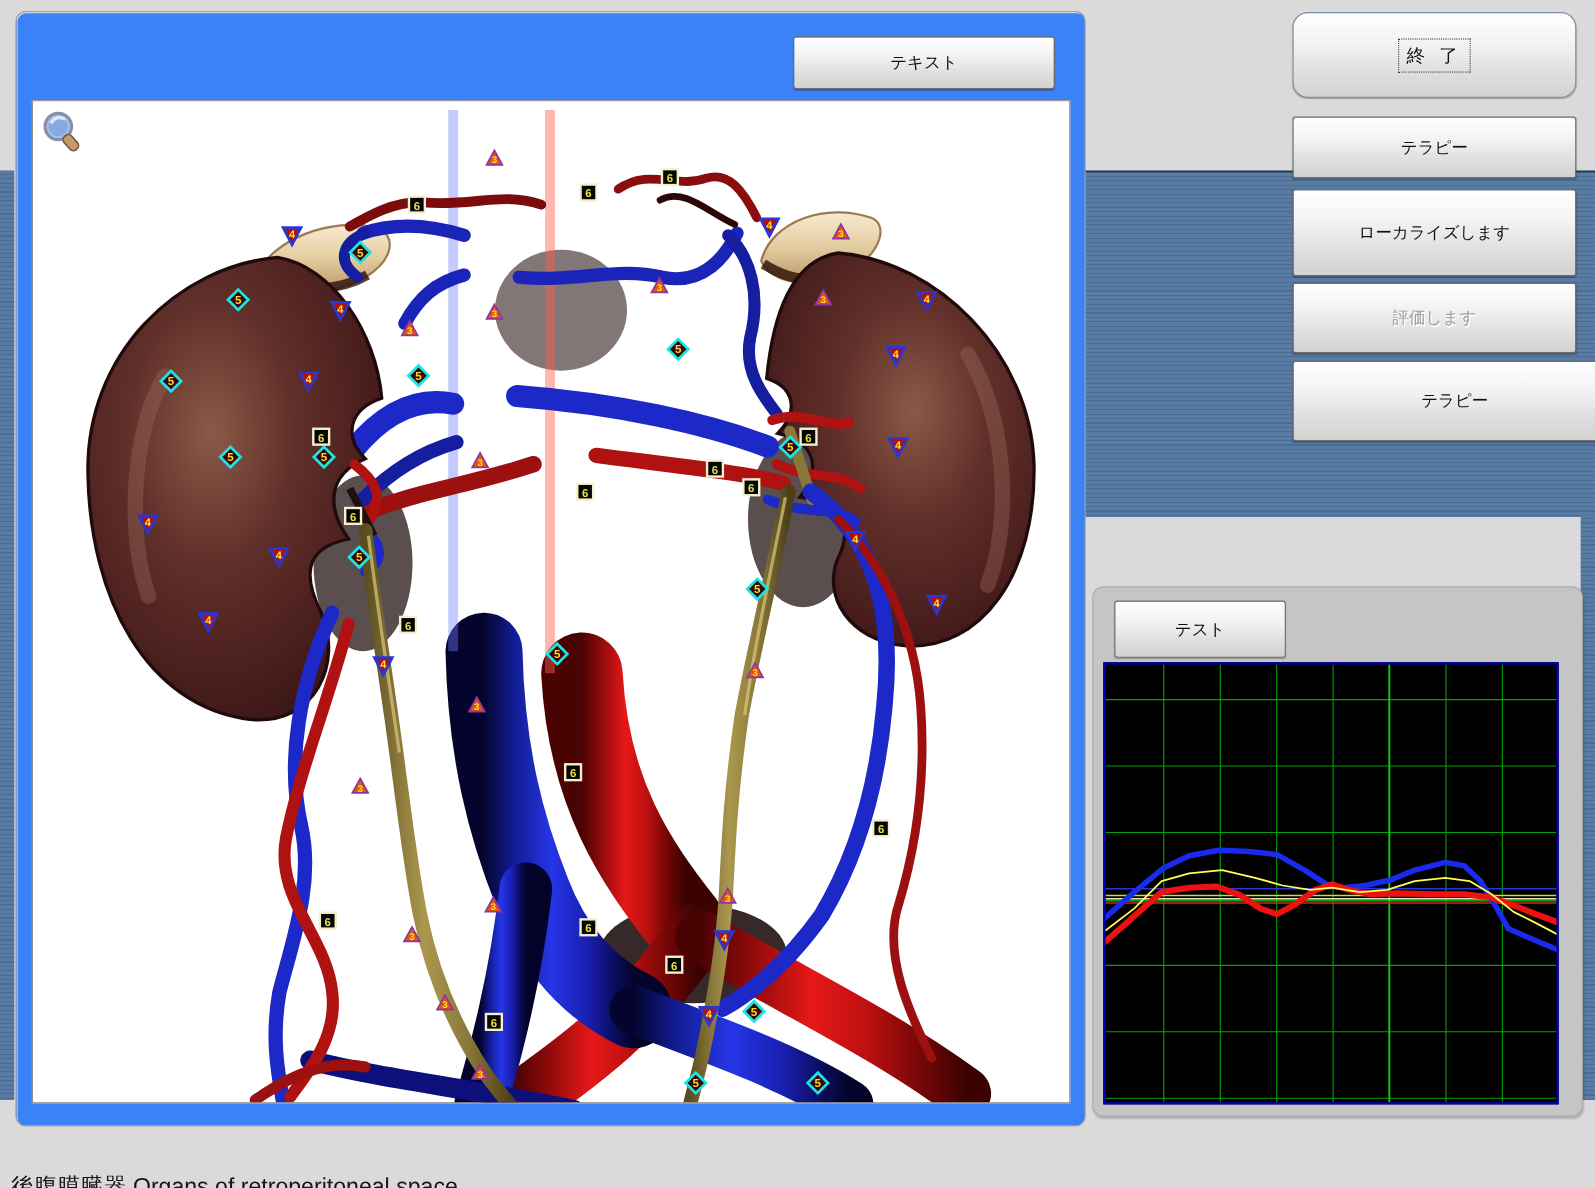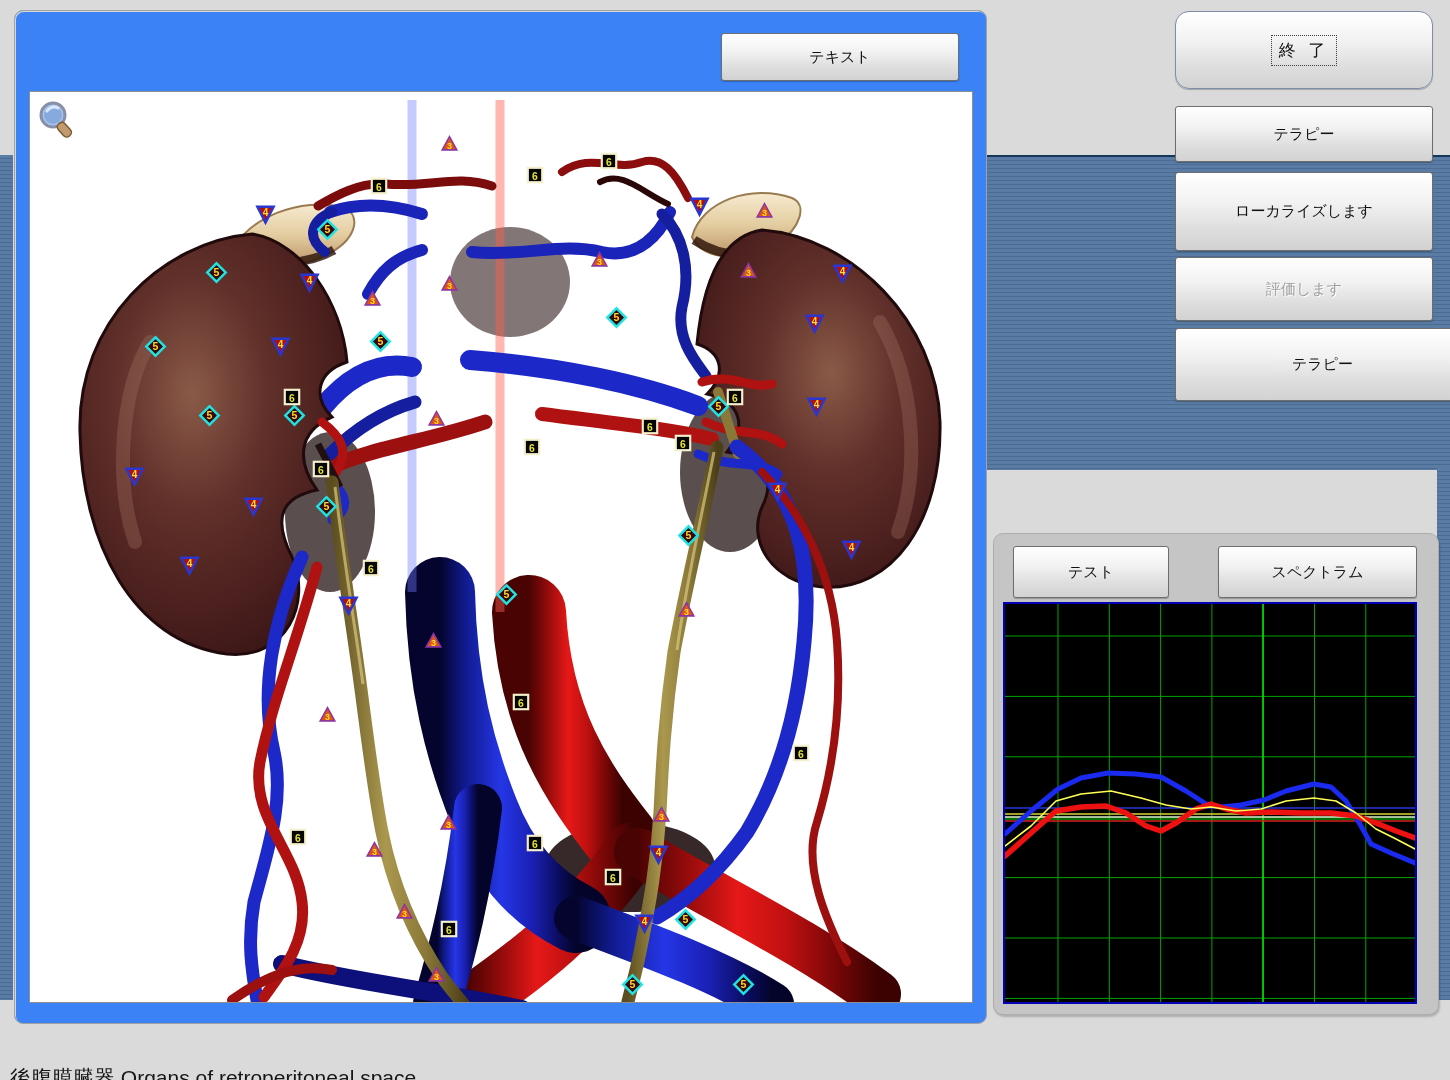--- a/index.html
+++ b/index.html
@@ -446,23 +446,20 @@
     <span>評価します</span>
   </button>
 <button id="btn-therapy" class="btn">
     <span>テラピー</span>
   </button>
 
 <div id="spectrum-panel">
   <button id="btn-test" class="btn">
       <span>テスト</span>
     </button>
-  <button id="btn-spectrum" class="btn">
-      <span>スペクトラム</span>
-    </button>
   <div id="graph"><svg width="410" height="398" viewBox="0 0 410 398">
         <line x1="53" y1="0" x2="53" y2="398" stroke="#00a400" stroke-width="1"></line>
         <line x1="104.3" y1="0" x2="104.3" y2="398" stroke="#00a400" stroke-width="1"></line>
         <line x1="155.6" y1="0" x2="155.6" y2="398" stroke="#00a400" stroke-width="1"></line>
         <line x1="206.89999999999998" y1="0" x2="206.89999999999998" y2="398" stroke="#00a400" stroke-width="1"></line>
         <line x1="258.2" y1="0" x2="258.2" y2="398" stroke="#00a400" stroke-width="1"></line>
         <line x1="309.5" y1="0" x2="309.5" y2="398" stroke="#00a400" stroke-width="1"></line>
         <line x1="360.8" y1="0" x2="360.8" y2="398" stroke="#00a400" stroke-width="1"></line>
         <line x1="0" y1="32" x2="410" y2="32" stroke="#00a400" stroke-width="1"></line>
         <line x1="0" y1="92.4" x2="410" y2="92.4" stroke="#00a400" stroke-width="1"></line>

